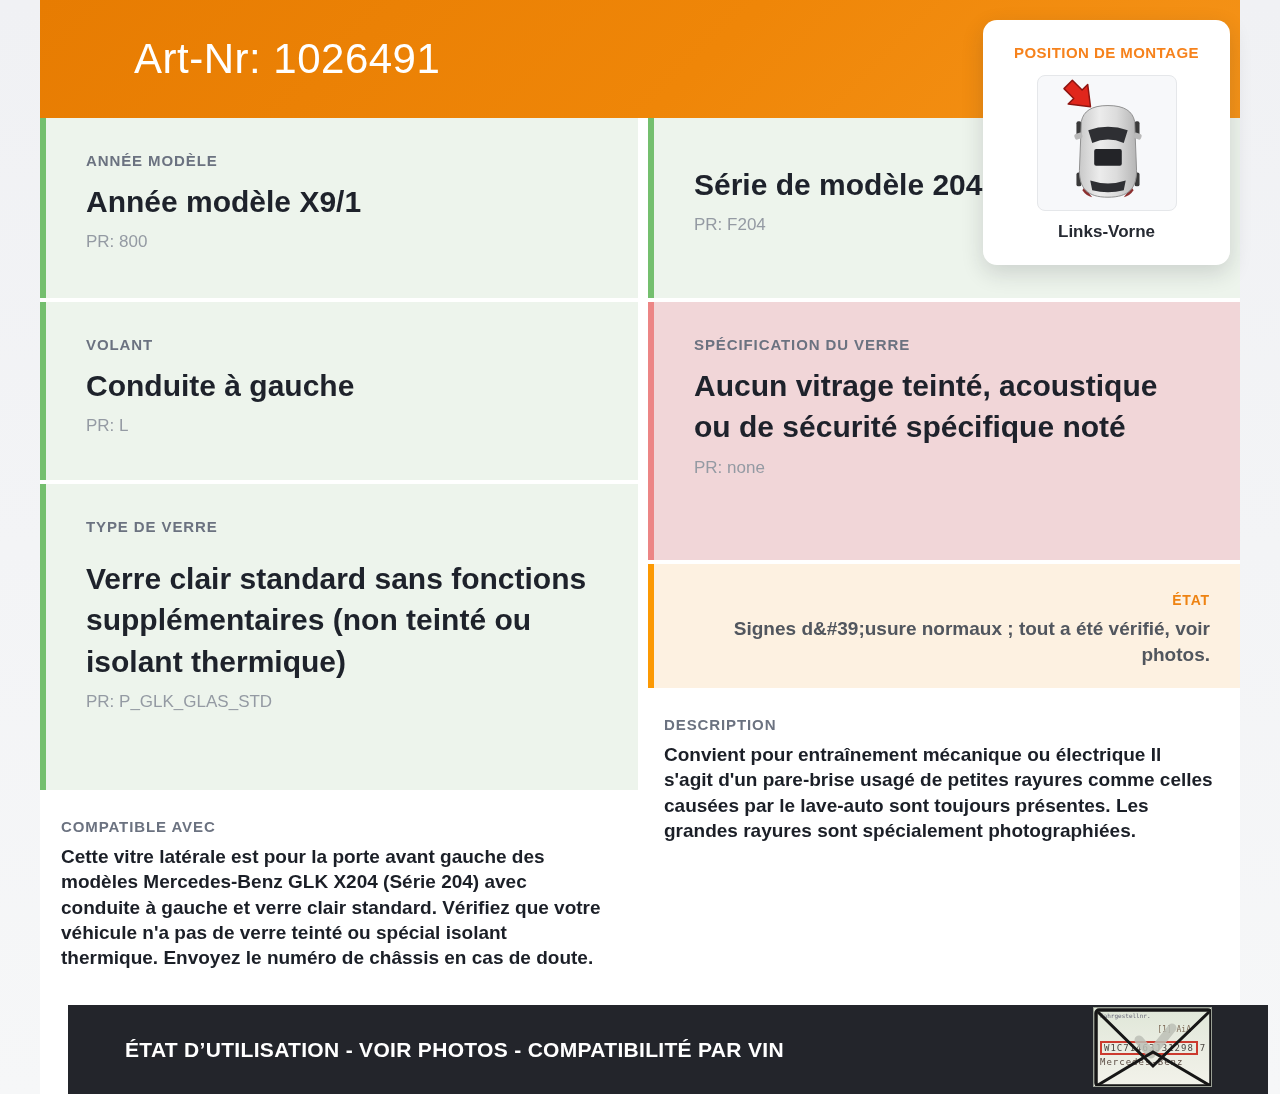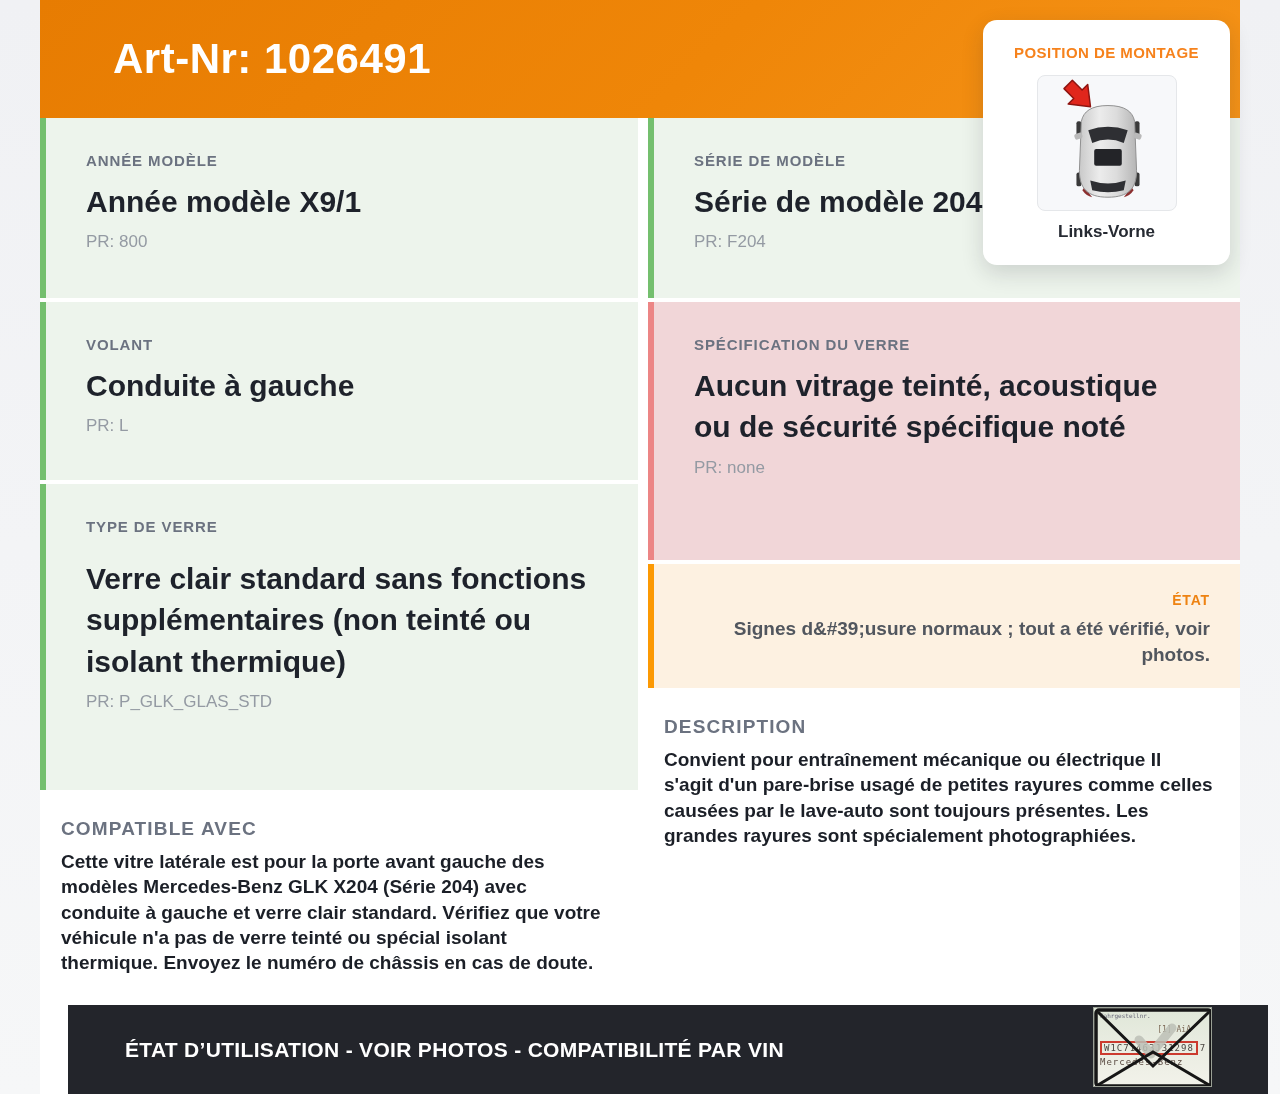--- a/index.html
+++ b/index.html
@@ -4,21 +4,21 @@
 <style>
   * { margin:0; padding:0; box-sizing:border-box; }
   html,body { background:#f2f3f5; font-family:"Liberation Sans","DejaVu Sans",sans-serif; }
   #page { position:relative; width:1280px; height:1094px; overflow:hidden; background:linear-gradient(180deg,#f0f1f4 0%,#f6f7f8 100%); }
   #sheet { position:absolute; left:40px; top:0; width:1200px; height:1094px; background:#ffffff; }
 
   
   .hero { position:absolute; left:40px; top:0; width:1200px; height:118px;
           background:linear-gradient(135deg,#e77c02 0%,#ef8608 55%,#f59318 100%);
           display:flex; align-items:center; }
-  .hero h1 { color:#ffffff; font-size:42px; font-weight:700; letter-spacing:.5px; padding-left:73px; }
+  .hero h1 { color:#ffffff; font-size:42px; font-weight:400; letter-spacing:.5px; padding-left:94px; }
 
   
   .card { position:absolute; padding:34px 40px; }
   .card.bordered { border-left:6px solid transparent; }
   .card .lbl { font-size:15px; font-weight:700; color:#6b7280; letter-spacing:.06em; }
   .card .val { font-size:30px; font-weight:800; color:#1e222b; line-height:1.38; margin-top:12px; }
   .card .pr  { font-size:17px; color:#949aa3; margin-top:10px; }
 
   .green  { background:#edf4ec; border-color:#74bf6e !important;padding-left:40px; }
   .pink   { background:#f1d6d8; border-color:#ec8585 !important; }
@@ -29,21 +29,21 @@
   #card-volant { left:40px;  top:302px; width:598px; height:178px; }
   #card-spec   { left:648px; top:302px; width:592px; height:258px; }
   #card-type   { left:40px;  top:484px; width:598px; height:306px; }
 
   #card-etat   { left:648px; top:564px; width:592px; height:124px; padding:28px 30px;text-align:right; }
   #card-etat .lbl { color:#ee8312; font-size:14px; }
   #card-etat .txt { font-size:19px; font-weight:700; color:#51565e; line-height:1.35; margin-top:8px; max-width:530px; }
 
   #card-desc   { left:648px; top:692px; width:592px; height:310px; background:#ffffff; padding:24px 26px 0 16px; }
   #card-compat { left:40px;  top:794px; width:598px; height:208px; background:#ffffff; padding:24px 30px 0 21px; }
-  .plain .lbl { font-size:19px; font-weight:700; color:#6b7280; letter-spacing:.06em; }
+  .plain .lbl { font-size:15px; font-weight:700; color:#6b7280; letter-spacing:.06em; }
   .plain .txt { font-size:19px; font-weight:700; color:#1b1f27; line-height:1.33; margin-top:9px; max-width:560px; }
 
   
   #pos-card { position:absolute; left:983px; top:20px; width:247px; height:245px; background:#ffffff;
               border-radius:14px; box-shadow:0 8px 22px rgba(30,34,44,.16); z-index:5; text-align:center; }
   #pos-card .pos-title { margin-top:24px; font-size:15px; font-weight:800; color:#f6821c; letter-spacing:.03em; }
   #pos-card .img-box { margin:14px auto 0; width:140px; height:136px; background:#f7f8fa;
                        border:1px solid #e5e7ea; border-radius:8px; display:flex; align-items:center; justify-content:center; }
   #pos-card .pos-label { margin-top:11px; font-size:17px; font-weight:700; color:#262a32; }
 
@@ -75,21 +75,20 @@
     <h1>Art-Nr: 1026491</h1>
   </div>
 
   <div class="card bordered green" id="card-annee">
     <div class="lbl">ANNÉE MODÈLE</div>
     <div class="val">Année modèle X9/1</div>
     <div class="pr">PR: 800</div>
   </div>
 
   <div class="card bordered green" id="card-serie">
-    <div class="lbl">SÉRIE DE MODÈLE</div>
     <div class="val" style="white-space:nowrap;">Série de modèle 204</div>
     <div class="pr">PR: F204</div>
   </div>
 
   <div class="card bordered pink" id="card-spec">
     <div class="lbl">SPÉCIFICATION DU VERRE</div>
     <div class="val" style="max-width:540px;">Aucun vitrage teinté, acoustique ou de sécurité spécifique noté</div>
     <div class="pr">PR: none</div>
   </div>
 

